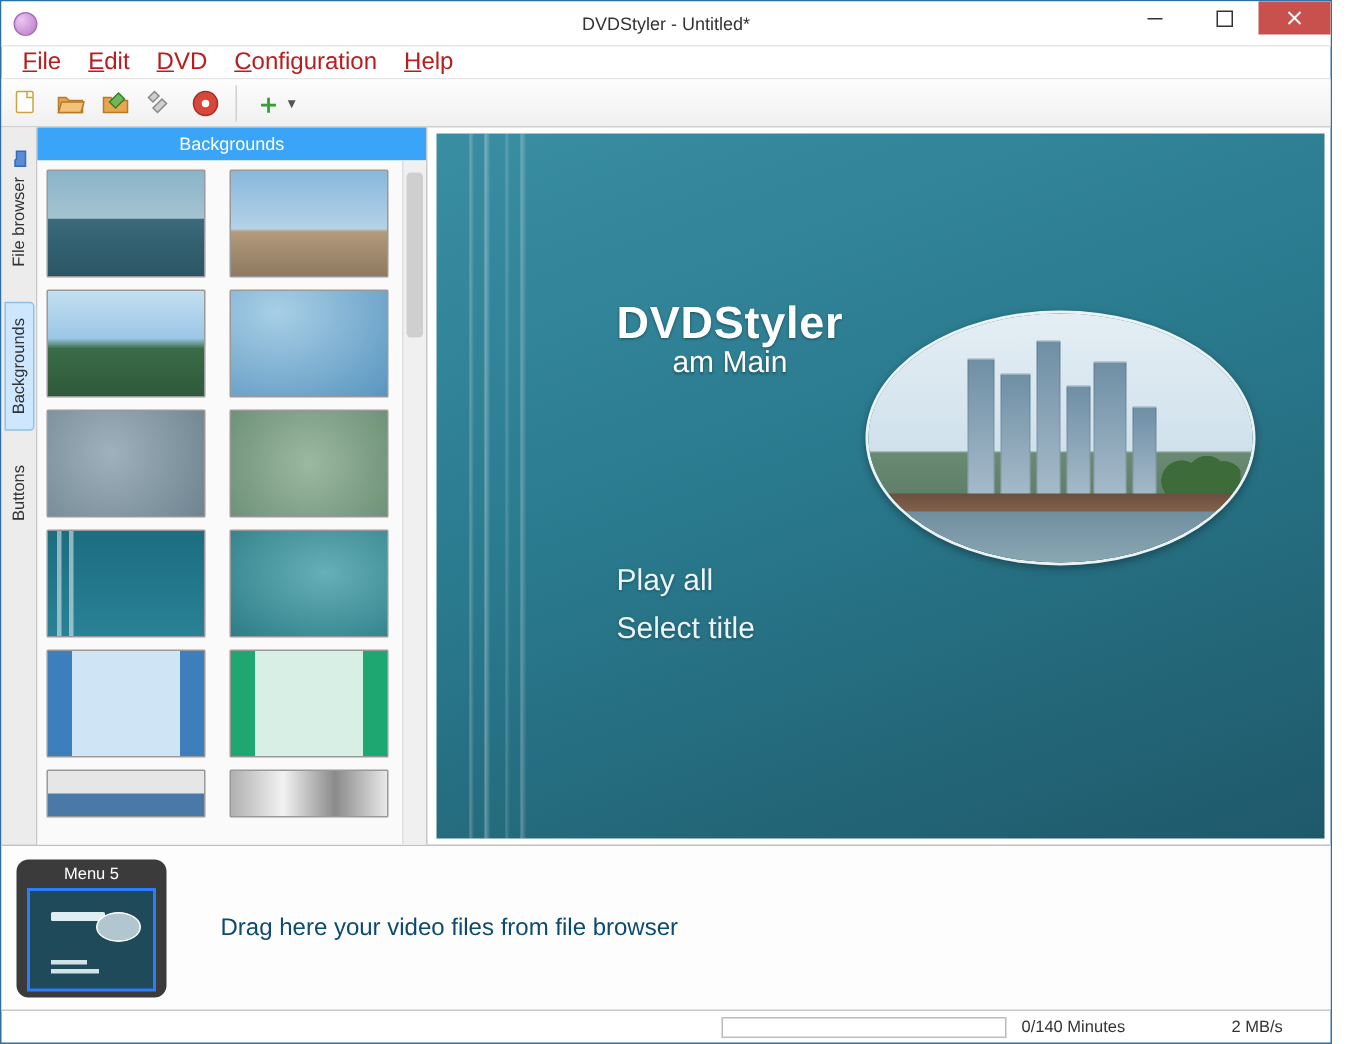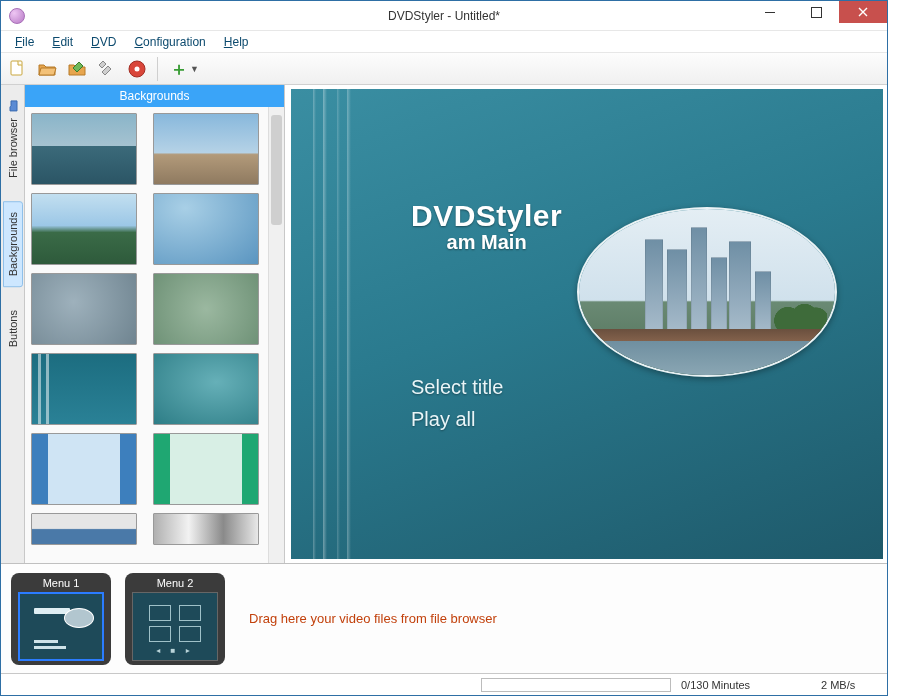--- a/index.html
+++ b/index.html
@@ -7,21 +7,21 @@
   .window { width: 888px; height: 696px; display: flex; flex-direction: column; border: 1px solid #2e6fa5; }
   .titlebar { height: 30px; background: #fff; display: flex; align-items: center; position: relative; border-bottom: 1px solid #e7e7e7;}
   .titlebar .app-icon { width: 16px; height: 16px; margin: 0 6px 0 8px; border-radius: 50%; background: radial-gradient(circle at 30% 30%, #eec6f3, #b77ac6); border:1px solid #a86fb8;}
   .titlebar .title { position:absolute; left:0; right:0; text-align:center; color:#333; font-size:12px; pointer-events:none;}
   .titlebar .win-controls { margin-left:auto; display:flex; height:22px; align-self:flex-start;}
   .titlebar .wbtn { width:46px; height:22px; display:flex; align-items:center; justify-content:center; background:#fff; color:#333;}
   .titlebar .wbtn.min::before { content:""; width:10px; border-top:1px solid #333; }
   .titlebar .wbtn.max::before { content:""; width:9px; height:9px; border:1px solid #333; }
   .titlebar .wbtn.close { background:#c8504d; color:#fff; width:48px;}
   .titlebar .wbtn.close svg { width:10px; height:10px; }
-  .menubar { height:22px; display:flex; align-items:center; padding:0 6px; gap:2px; border-bottom:1px solid #e7e7e7; color:#0c4a6e; font-size:12px;}
+  .menubar { height:22px; display:flex; align-items:center; padding:0 6px; gap:2px; border-bottom:1px solid #e7e7e7; color:#b91c1c; font-size:16px;}
   .menubar .mitem { padding:2px 8px; }
   .menubar .mitem .ul { text-decoration: underline; }
   .toolbar { height:32px; display:flex; align-items:center; padding:2px 4px; gap:6px; border-bottom:1px solid #d0d0d0; background:linear-gradient(#fdfdfd,#f0f0f0);}
   .toolbar .tbtn { width:24px; height:24px; display:flex; align-items:center; justify-content:center; position:relative;}
   .toolbar .sep { width:1px; height:24px; background:#cfcfcf; margin:0 2px;}
   .toolbar .plus { color:#3a9d36; font-weight:bold; font-size:18px; line-height:1;}
   .toolbar .drop { font-size:9px; color:#555; margin-left:2px; }
   .content { flex:1; display:flex; min-height:0;}
   .sidetabs { width:24px; background:#ececec; border-right:1px solid #c8c8c8; display:flex; flex-direction:column; align-items:center; padding-top:4px; gap:12px;}
   .sidetab { writing-mode: vertical-rl; transform: rotate(180deg); font-size:11px; color:#333; padding:10px 3px; border:1px solid transparent; border-radius:3px 0 0 3px; display:flex; align-items:center; gap:6px;}
@@ -37,29 +37,29 @@
   .preview { flex:1; padding:4px 4px 4px 6px; min-height:0;}
   .preview-inner { width:100%; height:100%; background:#276e82; background:
     linear-gradient(90deg, rgba(255,255,255,0.28) 0px, rgba(255,255,255,0.0) 3px) 22px 0/3px 100% no-repeat,
     linear-gradient(90deg, rgba(255,255,255,0.35) 0px, rgba(255,255,255,0.0) 4px) 32px 0/4px 100% no-repeat,
     linear-gradient(90deg, rgba(255,255,255,0.20) 0px, rgba(255,255,255,0.0) 3px) 46px 0/3px 100% no-repeat,
     linear-gradient(90deg, rgba(255,255,255,0.30) 0px, rgba(255,255,255,0.0) 4px) 56px 0/4px 100% no-repeat,
     linear-gradient(160deg,#3a8ea2 0%, #2a7a8e 45%, #1e596a 100%);
     position:relative; color:#fff; font-family:"Segoe UI", sans-serif;}
   .preview-title { position:absolute; left:120px; top:110px; text-shadow:0 1px 2px rgba(0,0,0,.4);}
   .preview-title h1 { font-size:30px; font-weight:700; letter-spacing:0.5px;}
-  .preview-title h2 { font-size:20px; font-weight:700; text-align:center; margin-top:-2px;}
+  .preview-title h2 { font-size:20px; font-weight:400; text-align:center; margin-top:-2px;}
   .preview-menu { position:absolute; left:120px; top:282px; font-size:20px; line-height:1.6; color:#e9f5f8; text-shadow:0 1px 2px rgba(0,0,0,.35);}
   .city-oval { position:absolute; right:46px; top:118px; width:260px; height:170px; border-radius:50%/50%; border:2px solid rgba(255,255,255,.9); overflow:hidden; box-shadow:0 2px 6px rgba(0,0,0,.35);}
   .bottombar { height:110px; border-top:1px solid #c0c0c0; background:#fdfdfd; display:flex; align-items:center; padding:6px 10px; gap:14px;}
   .menu-card { width:100px; height:92px; background:#3b3b3b; border-radius:8px; padding:4px; display:flex; flex-direction:column; align-items:center;}
   .menu-card .label { color:#fff; font-size:11px; margin-bottom:3px;}
   .menu-card .mini { flex:1; width:86px; border:1px solid #666; background:#1e4a59; position:relative;}
   .menu-card.active .mini { border:2px solid #2b7cff; }
-  .drophint { color:#c2410c; font-size:13px; margin-left:10px;}
+  .drophint { color:#0c4a6e; font-size:16px; margin-left:22px;}
   .statusbar { height:22px; border-top:1px solid #c8c8c8; display:flex; align-items:center; font-size:11px; color:#333; padding:0 6px; gap:10px;}
   .statusbar .spacer { flex:1;}
   .statusbar .progress { width:190px; height:14px; border:1px solid #bcbcbc; background:#fff;}
   
   .bg1 { background:linear-gradient(#8ab5c9 0%,#a5c2d0 45%,#3b6a7a 46%,#2b5565 100%);} 
   .bg2 { background:linear-gradient(#88b8dc 0%, #b5d2e6 55%, #b29a7a 58%, #8f7a60 100%);} 
   .bg3 { background:linear-gradient(#c2dff0 0%, #9cc7e6 45%, #3a6b47 55%, #2e5a3b 100%);} 
   .bg4 { background:radial-gradient(ellipse at 30% 20%, #a8cfe6, #5a95c0);} 
   .bg5 { background:radial-gradient(circle at 40% 40%, #9eb1bc, #6f8490);} 
   .bg6 { background:radial-gradient(circle at 50% 50%, #9bb8a0, #6f9277);} 
@@ -197,61 +197,51 @@
       </div>
     </div>
 
     <div class="preview">
       <div class="preview-inner">
         <div class="preview-title">
           <h1>DVDStyler</h1>
           <h2>am Main</h2>
         </div>
         <div class="preview-menu">
+          <div>Play all</div>
           <div>Select title</div>
-          <div>Play all</div>
         </div>
         <div class="city-oval">
           <div class="sky"></div>
           <div class="bld b-a"></div>
             <div class="bld b-b"></div>
             <div class="bld b-c"></div>
           <div class="bld b-d"></div>
             <div class="bld b-e"></div>
             <div class="bld b-f"></div>
           <div class="trees"></div>
           <div class="bank"></div>
           <div class="river"></div>
         </div>
       </div>
     </div>
   </div>
 
   <div class="bottombar">
     <div class="menu-card active">
-      <div class="label">Menu 1</div>
+      <div class="label">Menu 5</div>
       <div class="mini mini1">
         <div class="t"></div>
           <div class="ov"></div>
           <div class="l1"></div>
           <div class="l2"></div>
       </div>
     </div>
-    <div class="menu-card">
-      <div class="label">Menu 2</div>
-      <div class="mini mini2">
-        <div class="box b1"></div>
-          <div class="box b2"></div>
-          <div class="box b3"></div>
-          <div class="box b4"></div>
-        <div class="dots">◂ ■ ▸</div>
-      </div>
-    </div>
     <div class="drophint">Drag here your video files from file browser</div>
   </div>
 
   <div class="statusbar">
     <div class="spacer"></div>
     <div class="progress"></div>
-    <div style="width:130px;">0/130 Minutes</div>
+    <div style="width:130px;">0/140 Minutes</div>
     <div style="width:60px;">2 MB/s</div>
   </div>
 </div>
 
 </body></html>

